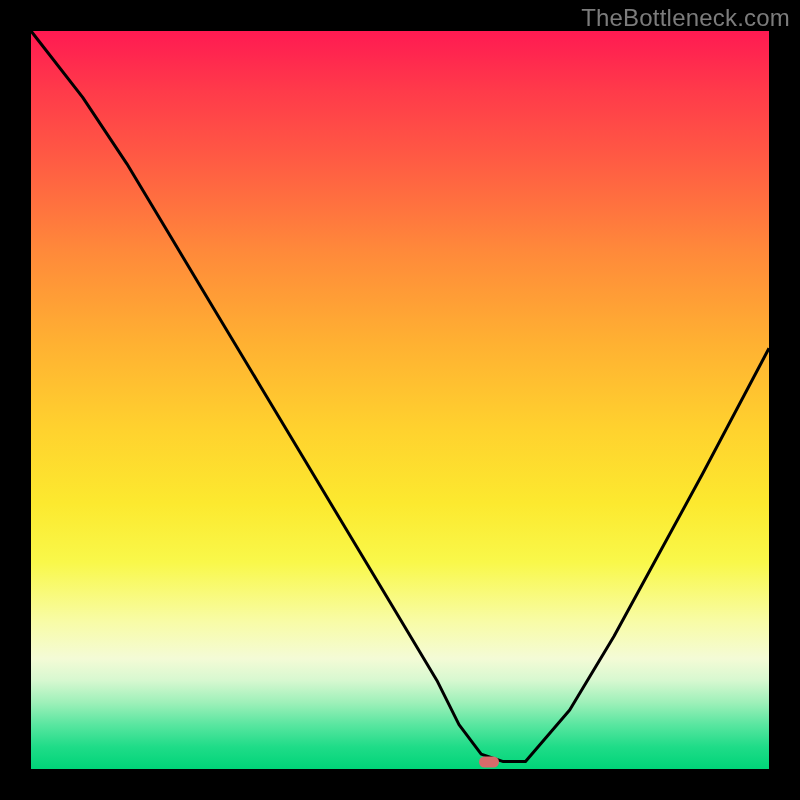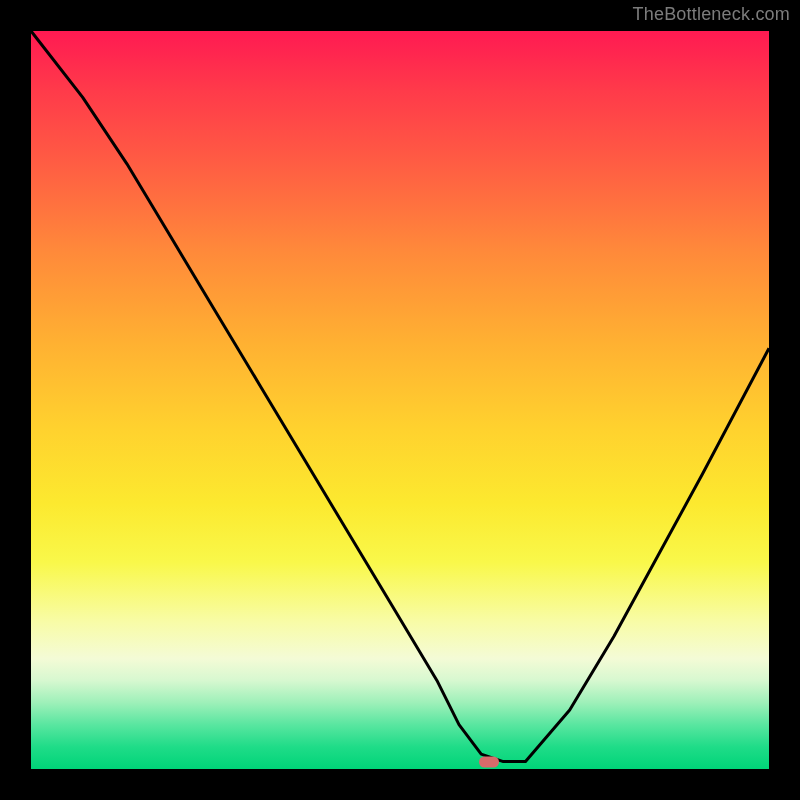--- a/index.html
+++ b/index.html
@@ -49,21 +49,21 @@
     height: 11px;
     border-radius: 6px;
     background: #d86a6a;
     transform: translate(-50%, -50%);
   }
   .watermark {
     position: absolute;
     top: 4px;
     right: 10px;
     color: #7c7c7c;
-    font-size: 18px;
+    font-size: 24px;
     font-weight: 500;
     letter-spacing: 0.2px;
     user-select: none;
     margin-left: 17px;
   }
   svg.curve {
     position: absolute;
     left: 0;
     top: 0;
     width: 738px;

